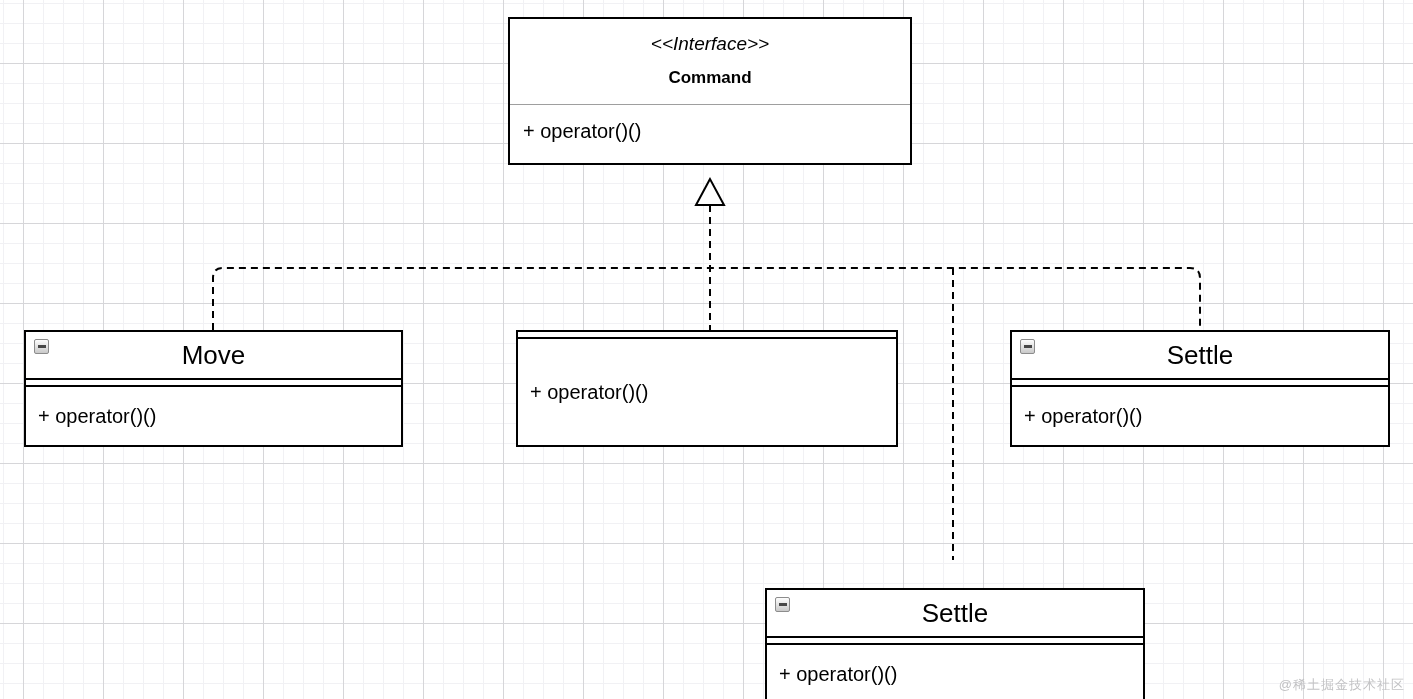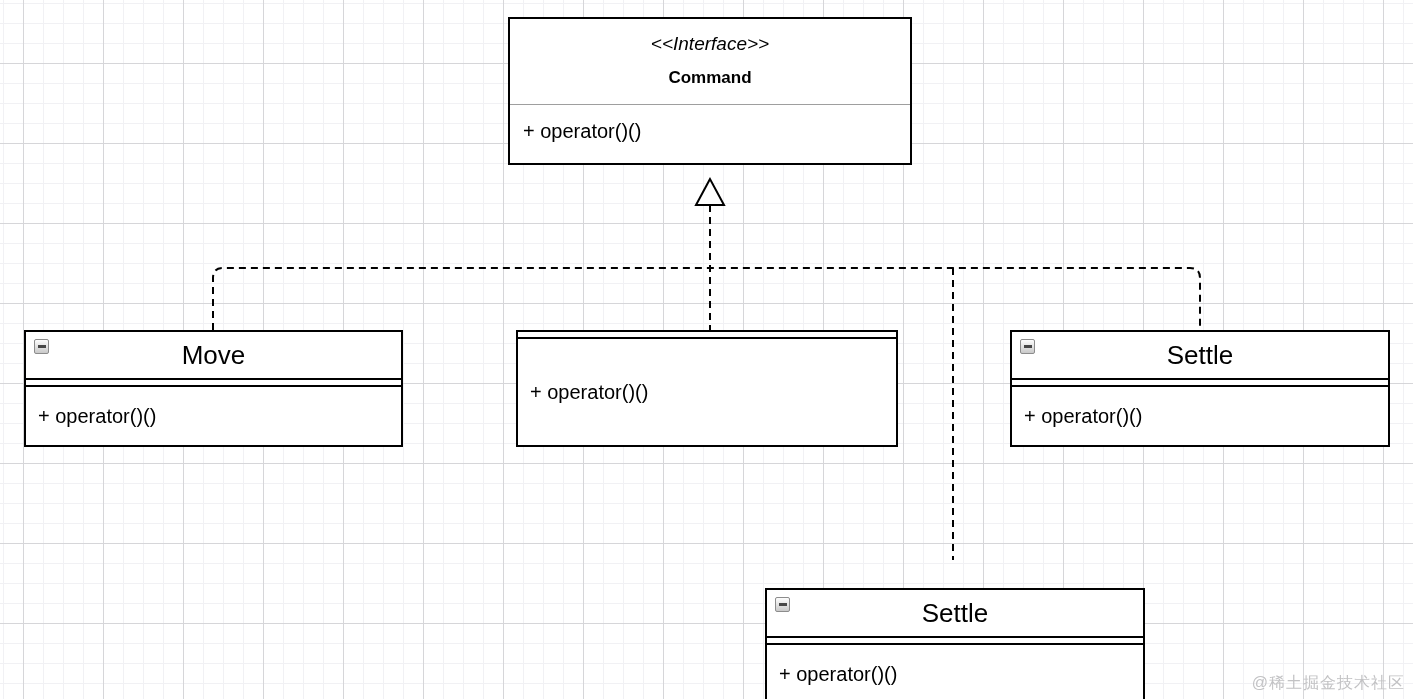--- a/index.html
+++ b/index.html
@@ -121,21 +121,21 @@
     width: 8px;
     height: 2.5px;
     background: #474747;
   }
 
   
   #watermark {
     position: absolute;
     right: 8px;
     bottom: 5px;
-    font-size: 16px;
+    font-size: 13px;
     color: #c2c2c4;
     letter-spacing: 1px;
   }
 </style>
 </head>
 <body>
 
 <svg id="connector-layer" viewBox="0 0 1413 699" xmlns="http://www.w3.org/2000/svg">
   <g stroke="#000000" stroke-width="2" fill="none" stroke-dasharray="7 5">
     <path d="M710 205 V330"></path>

